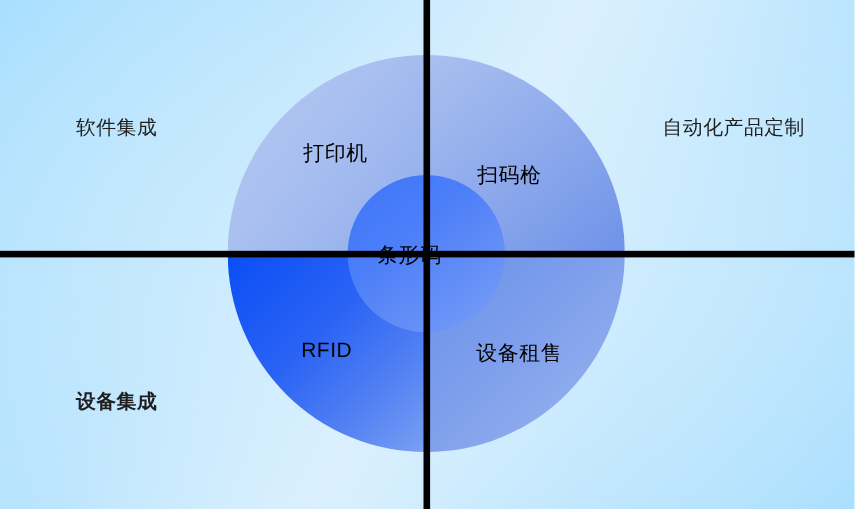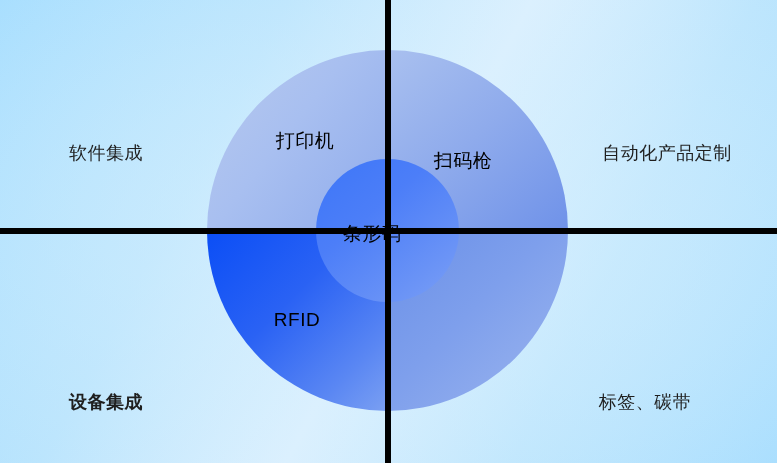--- a/index.html
+++ b/index.html
@@ -91,21 +91,20 @@
     font-size: 19px;
     letter-spacing: 0.5px;
   }
   .lbl-inner.hub-text {
     font-size: 19px;
   }
   .lbl-outer {
     color: #1f1f1f;
     font-size: 18px;
     letter-spacing: 0.5px;
-    margin-top: 37px;
   }
 
   
   .p-printer  { left: 305px; top: 140px; }
   .p-scanner  { left: 463px; top: 140px; margin-top: 20px; }
   .p-rfid     { left: 297px; top: 319px; }
   .p-rental   { left: 472px; top: 322px; }
   .p-hub      { left: 372px; top: 233px; }
 
   .p-sw       { left: 106px; top: 116px; }
@@ -129,21 +128,21 @@
   </div>
 
   <div class="hub"></div>
 
   <div class="axis axis-v"></div>
   <div class="axis axis-h"></div>
 
   <div class="lbl lbl-inner p-printer">打印机</div>
   <div class="lbl lbl-inner p-scanner">扫码枪</div>
   <div class="lbl lbl-inner p-rfid">RFID</div>
+  <div class="lbl lbl-inner p-rental">设备租售</div>
 
   <div class="lbl lbl-inner hub-text p-hub">条形码</div>
 
   <div class="lbl lbl-outer p-sw">软件集成</div>
   <div class="lbl lbl-outer p-auto">自动化产品定制</div>
   <div class="lbl lbl-outer p-dev">设备集成</div>
-  <div class="lbl lbl-outer p-label">标签、碳带</div>
 
 </div>
 
 </body></html>

